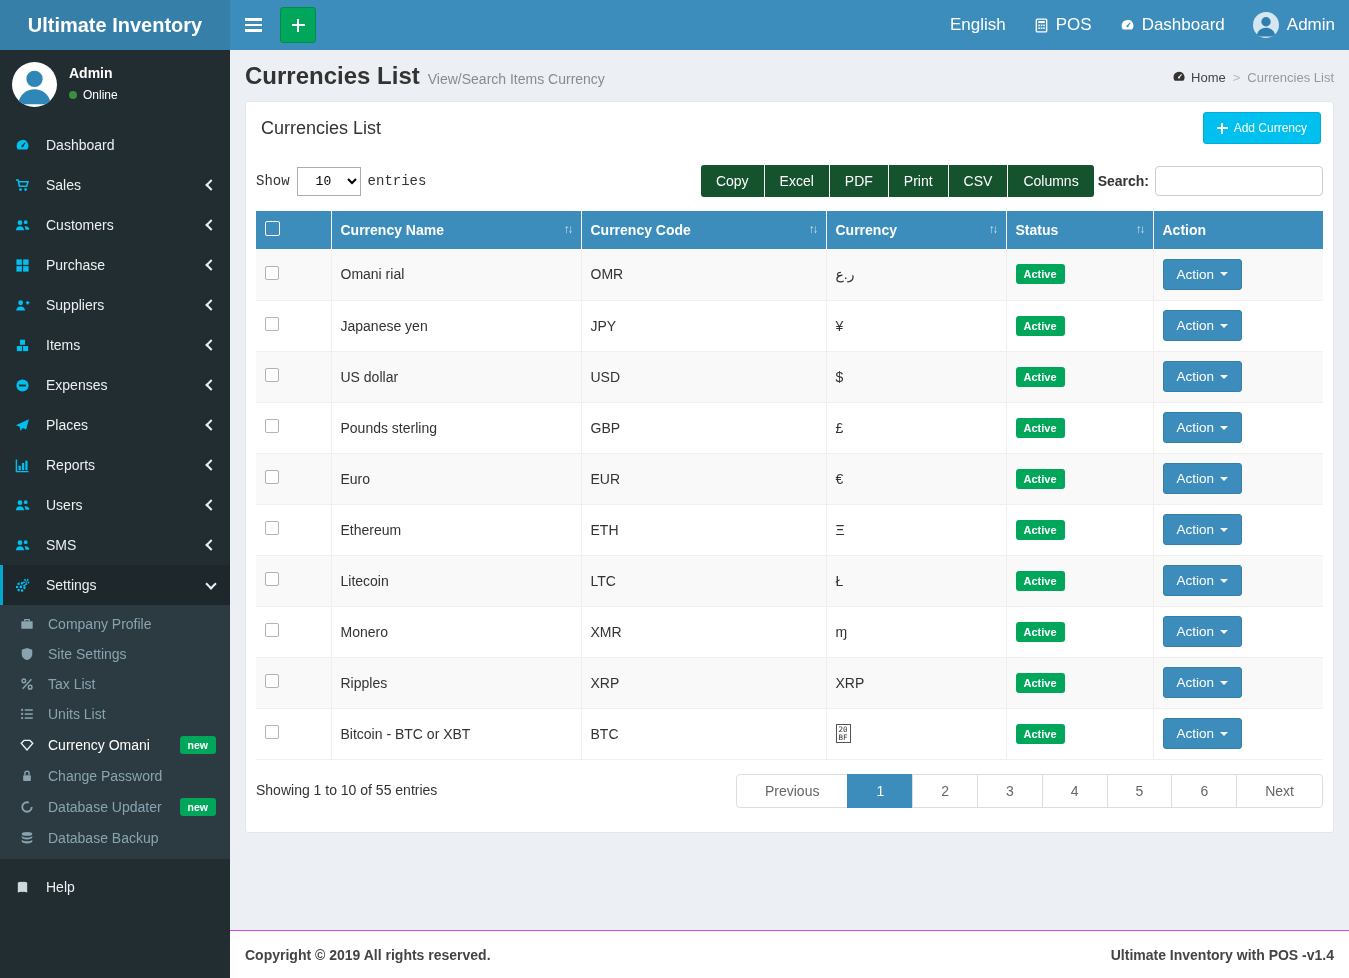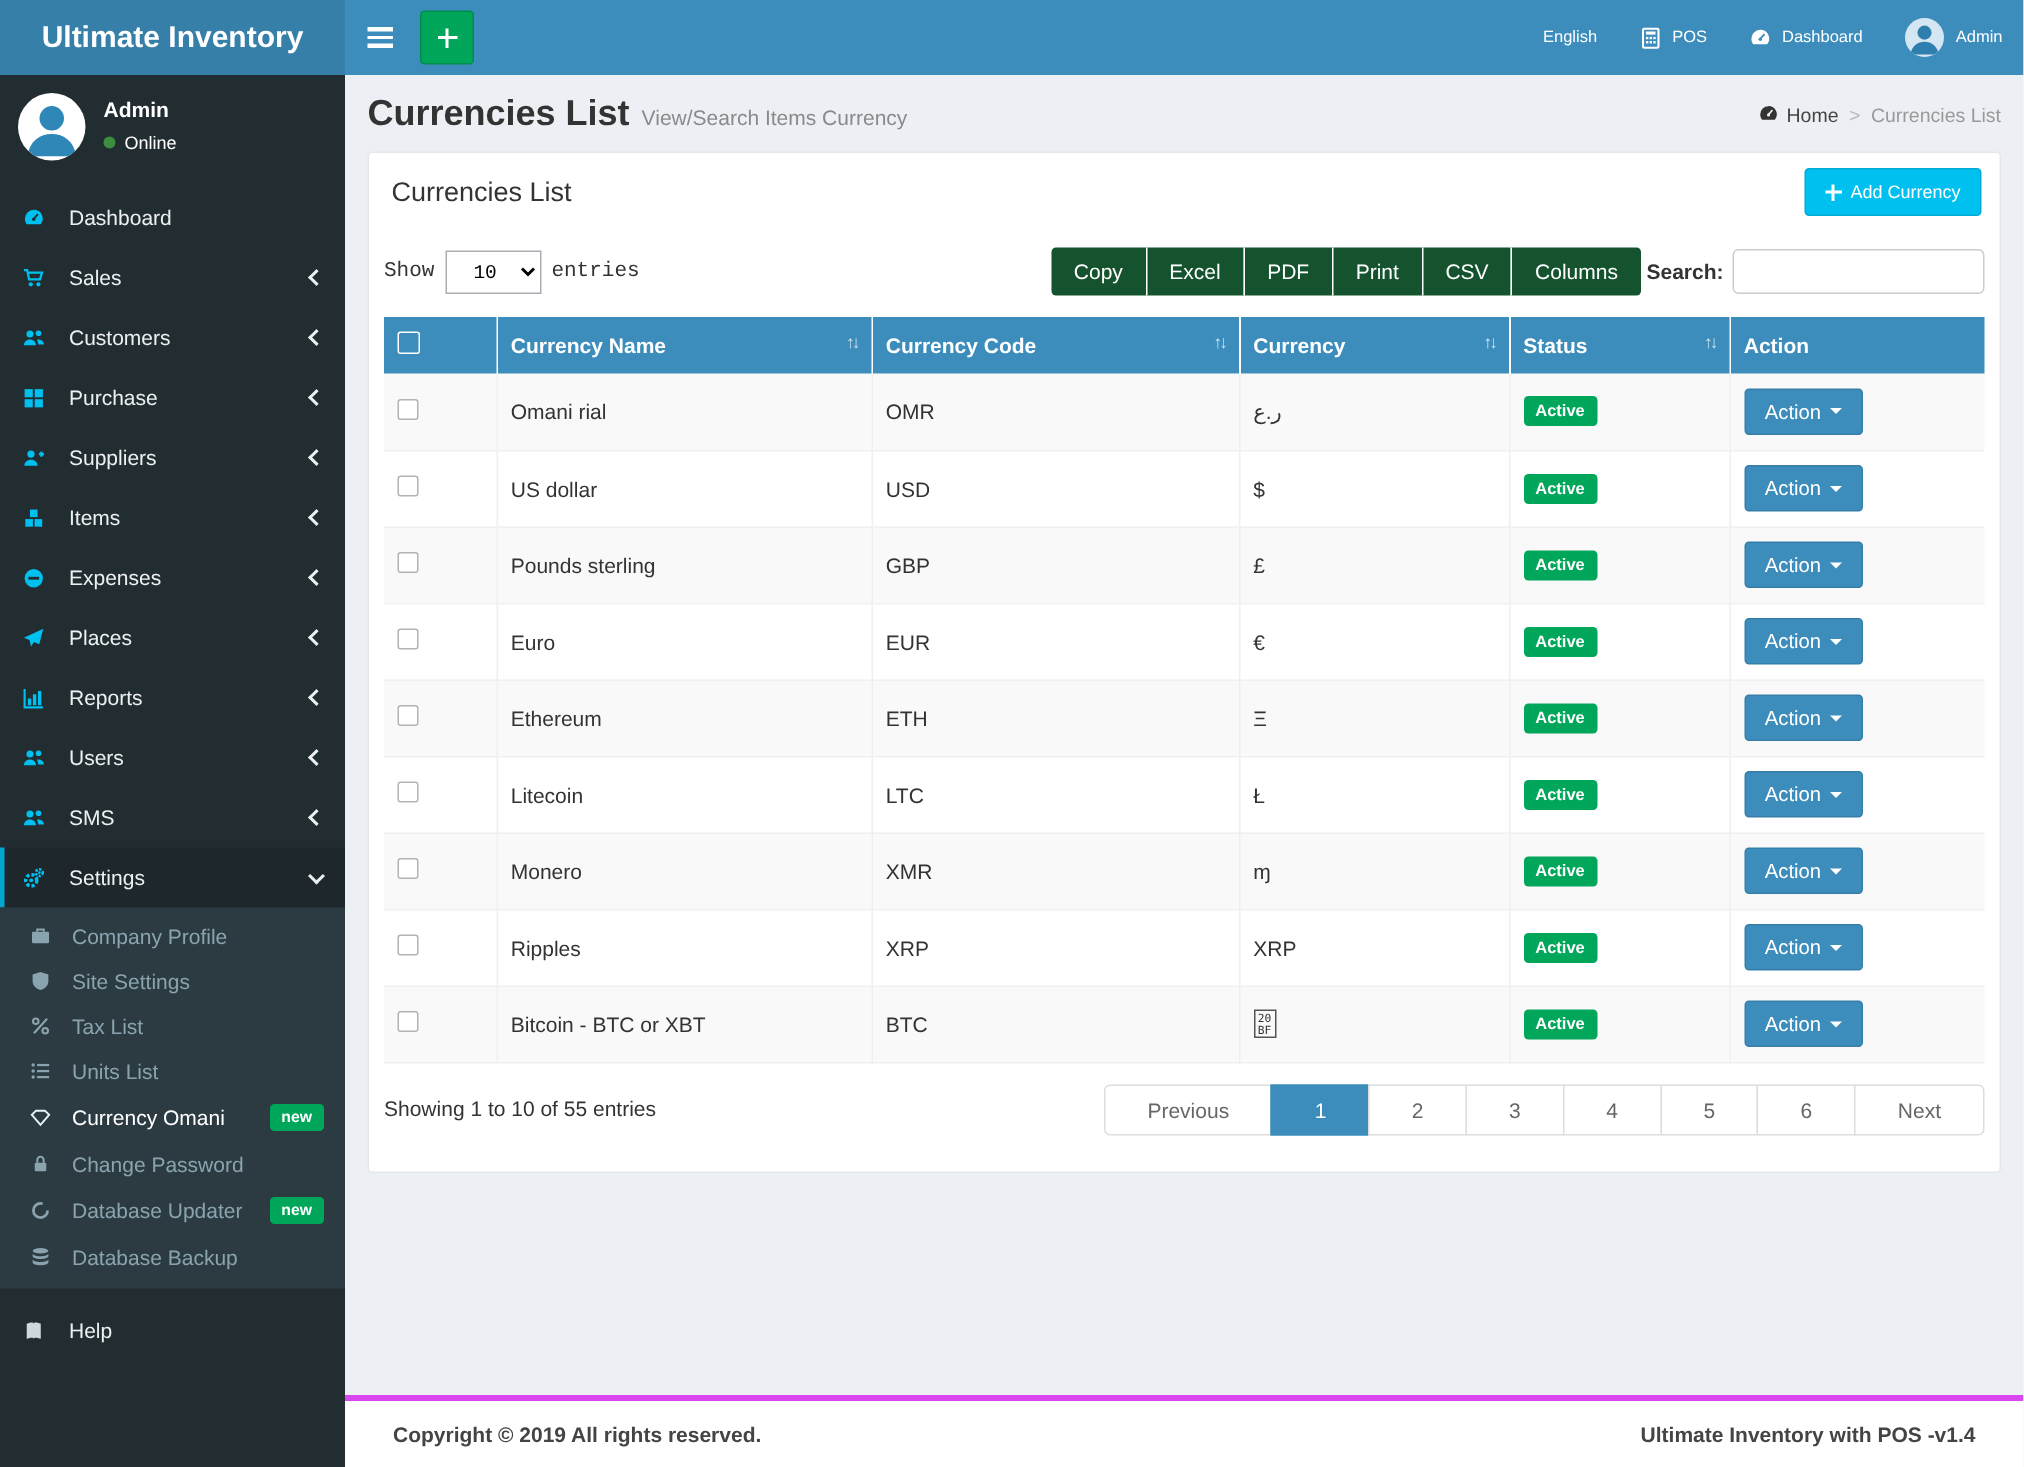--- a/index.html
+++ b/index.html
@@ -37,21 +37,21 @@
   
   .main { flex:1; display:flex; flex-direction:column; }
   .navbar { height:50px; background:#3c8dbc; display:flex; align-items:center; color:#fff; flex:0 0 50px; }
   .hamburger { width:46px; height:50px; display:flex; flex-direction:column; justify-content:center; align-items:center; gap:3px; cursor:pointer; }
   .hamburger i { display:block; width:17px; height:2.4px; background:#fff; }
   .quick-add { width:36px; height:36px; background:#00a65a; border:1px solid #008d4c; border-radius:3px; margin-left:4px; display:flex; align-items:center; justify-content:center; cursor:pointer; }
   .plus { position:relative; width:13px; height:13px; display:inline-block; }
   .plus::before { content:""; position:absolute; left:5.3px; top:0; width:2.6px; height:13px; background:#fff; }
   .plus::after { content:""; position:absolute; top:5.3px; left:0; width:13px; height:2.6px; background:#fff; }
   .nav-right { margin-left:auto; display:flex; align-items:center; height:50px; }
-  .nav-link { display:flex; align-items:center; padding:0 14px; height:48px; font-size:11px; cursor:pointer; }
+  .nav-link { display:flex; align-items:center; padding:0 14px; height:48px; font-size:17px; cursor:pointer; }
   .nav-link .icon { display:inline-flex; margin-right:7px; color:#fff; }
   .avatar-sm { width:26px; height:26px; border-radius:50%; background:#d4e6f1; overflow:hidden; margin-right:8px; }
 
   .content { flex:1; background:#ecf0f5; padding:0; }
   .content-header { display:flex; align-items:baseline; padding:12px 15px 11px 15px; }
   .page-title { font-size:24px; font-weight:600; color:#333; }
   .page-subtitle { font-size:14px; color:#8a8a8a; margin-left:8px; }
   .breadcrumb { margin-left:auto; display:flex; align-items:center; font-size:13px; }
   .breadcrumb .icon { display:inline-flex; color:#333; margin-right:5px; }
   .crumb-home { color:#444; cursor:pointer; }
@@ -99,21 +99,21 @@
   .tofu { display:inline-block; border:1px solid #555; padding:1px 2px; font-size:7.5px; line-height:7.5px; color:#333; font-family:"DejaVu Sans Mono", monospace; text-align:center; }
 
   .table-footer { display:flex; align-items:flex-start; padding:14px 10px 18px 10px; }
   .summary { font-size:14px; color:#333; padding-top:8px; }
   .pagination { margin-left:auto; display:flex; }
   .page-btn { border:1px solid #ddd; background:#fff; color:#666; font-size:14px; padding:8px 28px; margin-left:-1px; cursor:pointer; }
   .page-btn.prev { border-top-left-radius:4px; border-bottom-left-radius:4px; }
   .page-btn.next { border-top-right-radius:4px; border-bottom-right-radius:4px; }
   .page-btn.active { background:#3c8dbc; border-color:#3c8dbc; color:#fff; }
 
-  .footer { flex:0 0 48px; background:#fff; border-top:4px solid #d946ef; display:flex; align-items:center; justify-content:space-between; padding:0 32px; font-size:14px; font-weight:bold; color:#444; }
+  .footer { flex:0 0 48px; background:#fff; border-top:1px solid #d946ef; display:flex; align-items:center; justify-content:space-between; padding:0 15px; font-size:14px; font-weight:bold; color:#444; }
 
   .icon svg { display:block; }
 </style>
 </head>
 <body>
 
 <div class="app">
 
   <aside class="sidebar">
     <div class="logo"><span>Ultimate Inventory</span></div>
@@ -477,20 +477,31 @@
                   <td><span>OMR</span></td>
                   <td><span>ر.ع</span></td>
                   <td><span class="badge-status">Active</span></td>
                   <td><button class="btn-action">
                       <span>Action</span>
                       <span class="caret"></span>
                     </button></td>
                 </tr>
                 <tr>
                   <td class="td-check"><span class="rcheck"></span></td>
+                  <td><span>Japanese yen</span></td>
+                  <td><span>JPY</span></td>
+                  <td><span>¥</span></td>
+                  <td><span class="badge-status">Active</span></td>
+                  <td><button class="btn-action">
+                      <span>Action</span>
+                      <span class="caret"></span>
+                    </button></td>
+                </tr>
+                <tr>
+                  <td class="td-check"><span class="rcheck"></span></td>
                   <td><span>US dollar</span></td>
                   <td><span>USD</span></td>
                   <td><span>$</span></td>
                   <td><span class="badge-status">Active</span></td>
                   <td><button class="btn-action">
                       <span>Action</span>
                       <span class="caret"></span>
                     </button></td>
                 </tr>
                 <tr>

